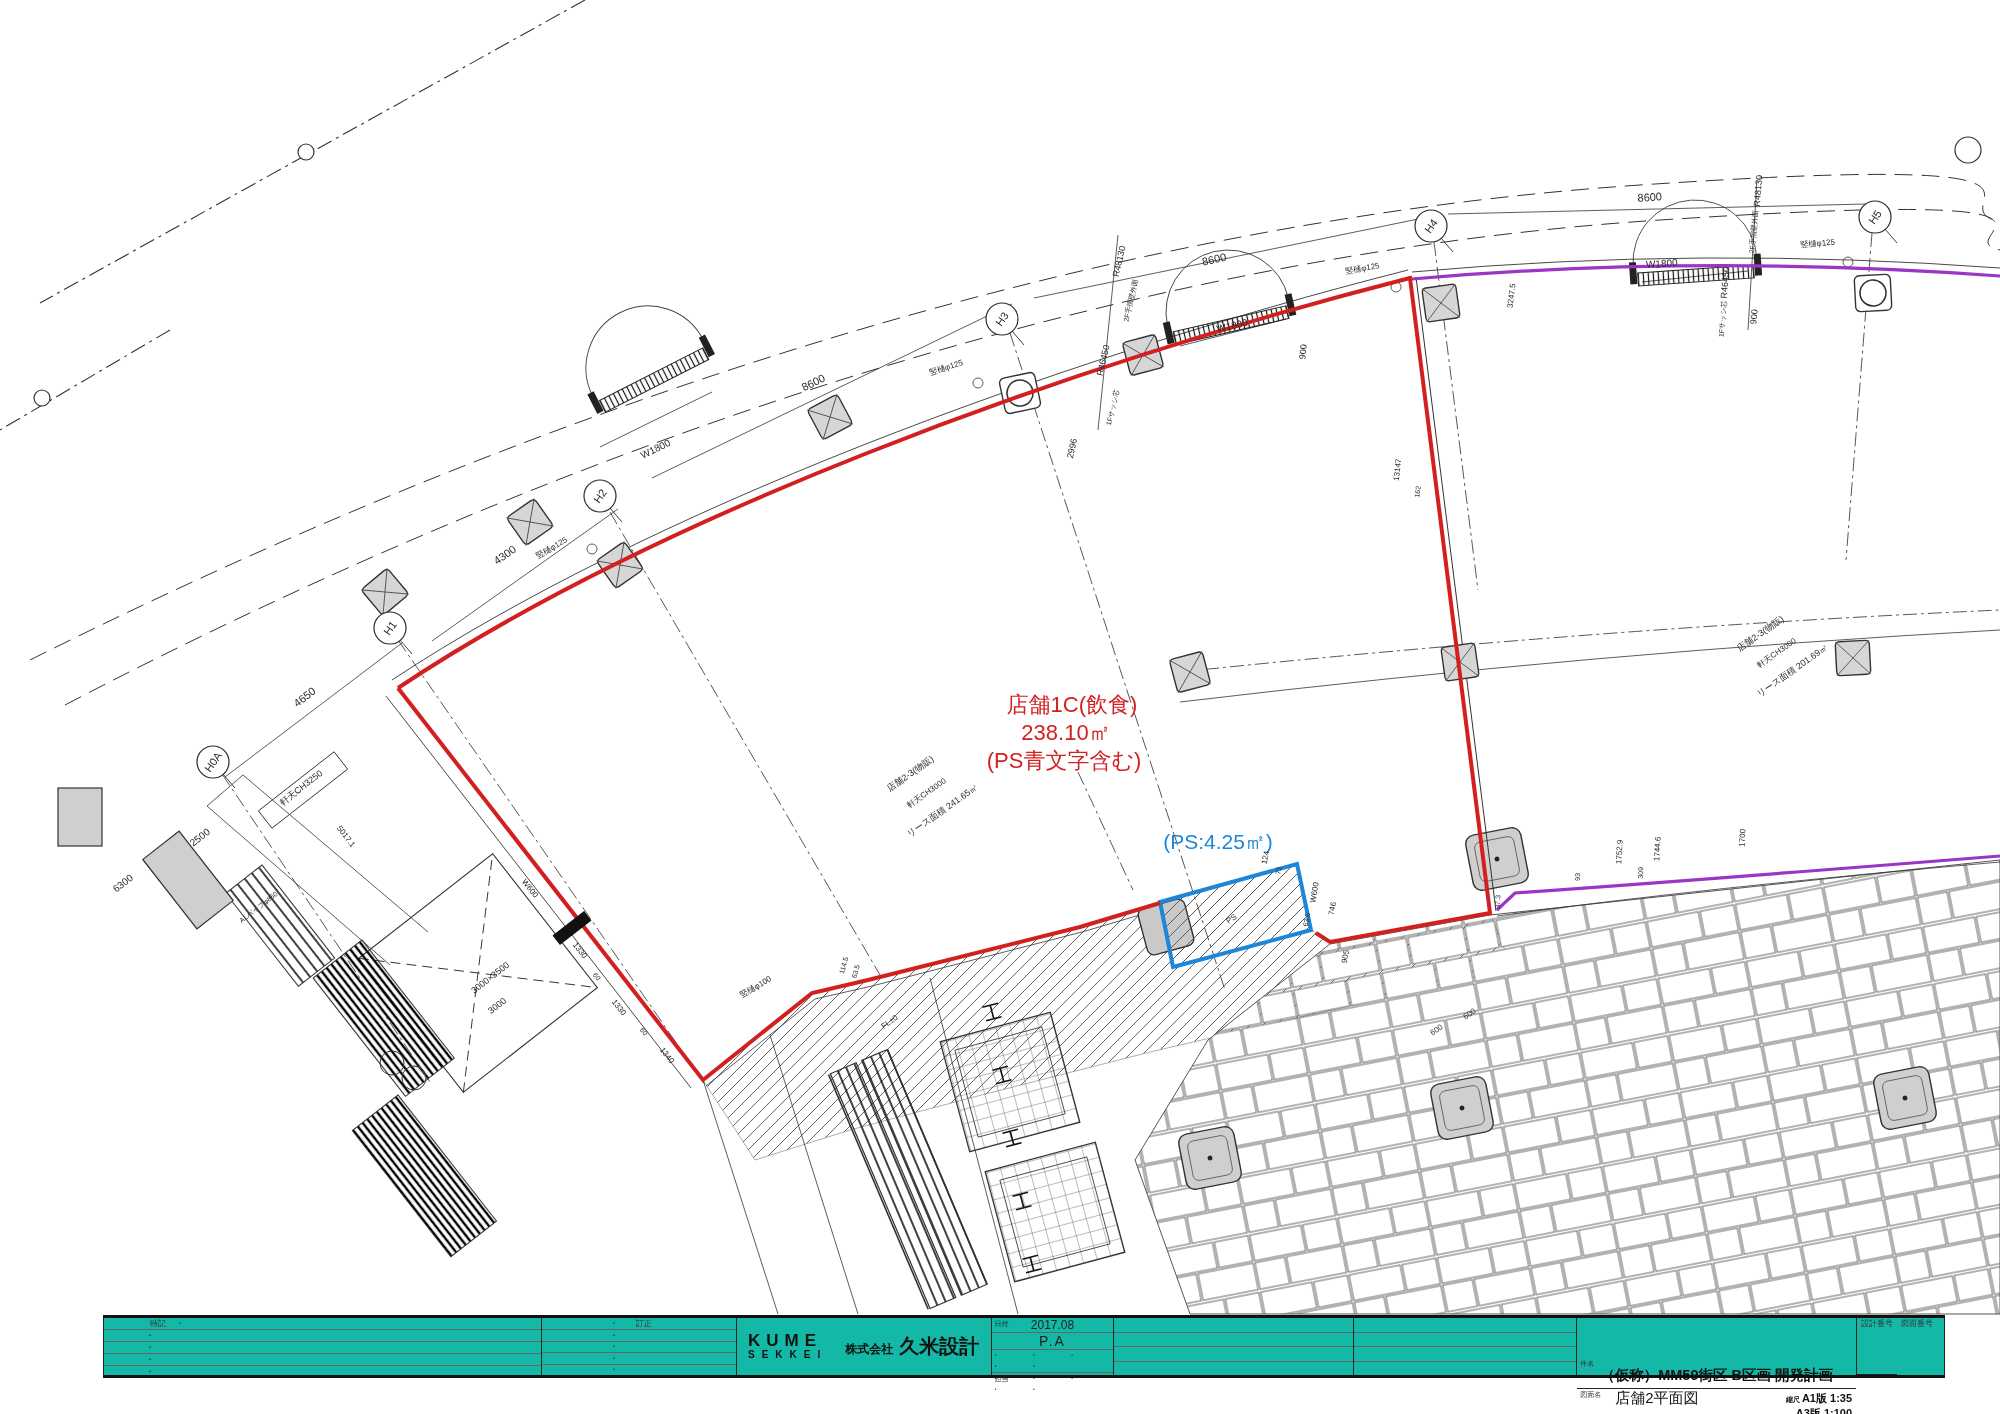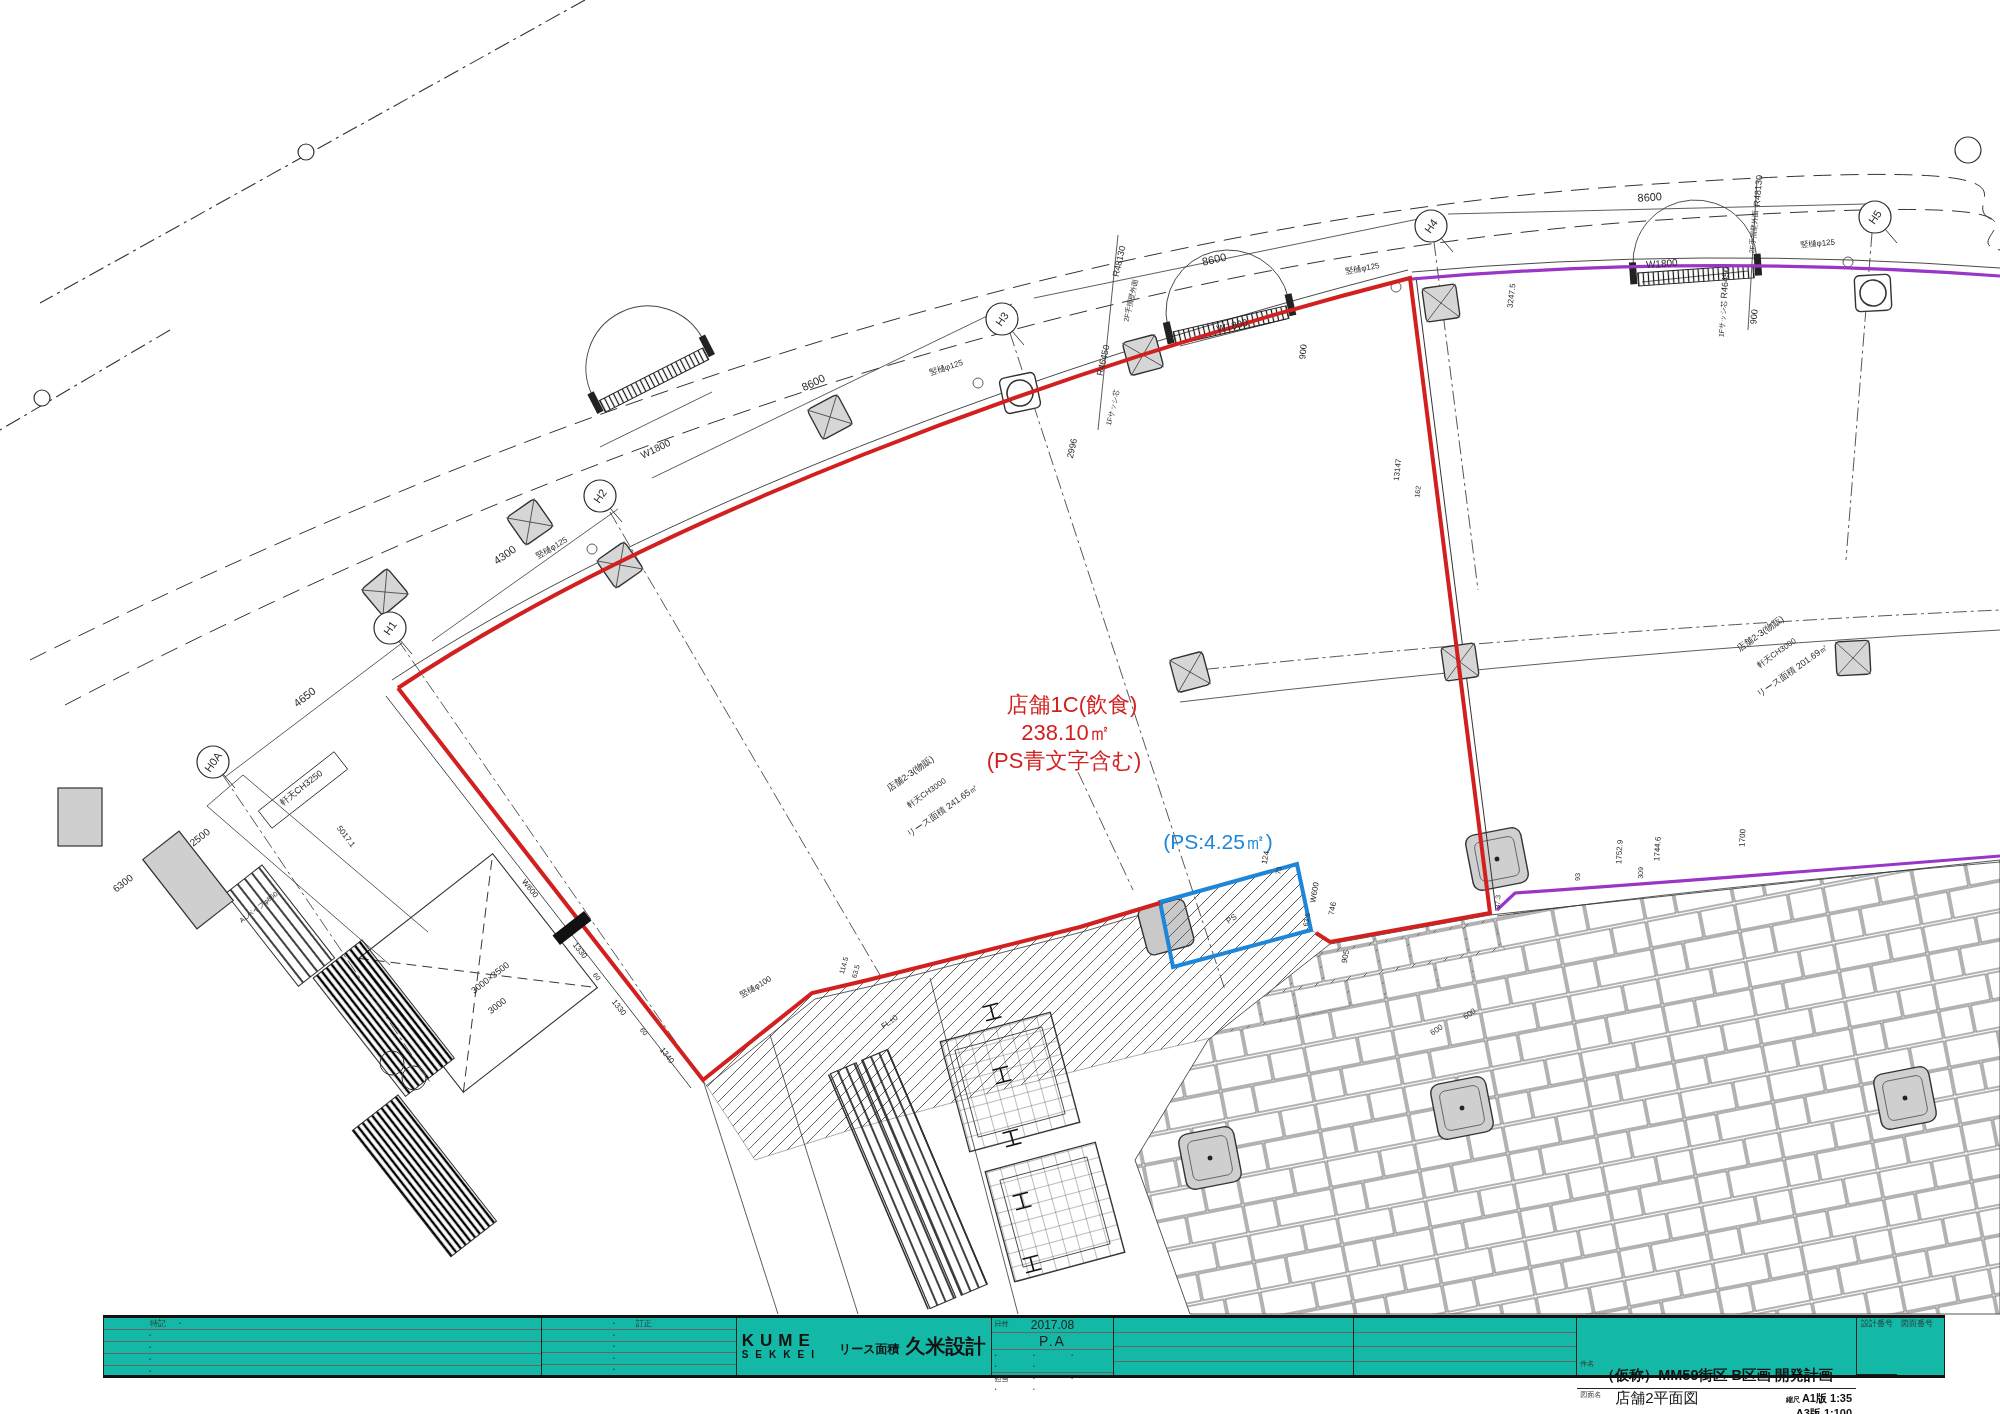--- a/index.html
+++ b/index.html
@@ -392,21 +392,21 @@
             <span class="dot">・</span>
           </div>
     </div>
   </div>
   <div class="tcell c-logo">
     <div class="logo-stack">
       <div>KUME</div>
       <div class="sub">SEKKEI</div>
     </div>
     <div class="company">
-      <span class="prefix">リース面積</span><span>久米設計</span>
+      <span class="prefix">株式会社</span><span>久米設計</span>
     </div>
   </div>
   <div class="tcell c-date">
     <div class="rowset">
       <div class="trow">
             <span class="corner">日付</span>
             <span class="date-val">2017.08</span>
           </div>
       <div class="trow">
             <span class="pa">P.A</span>

